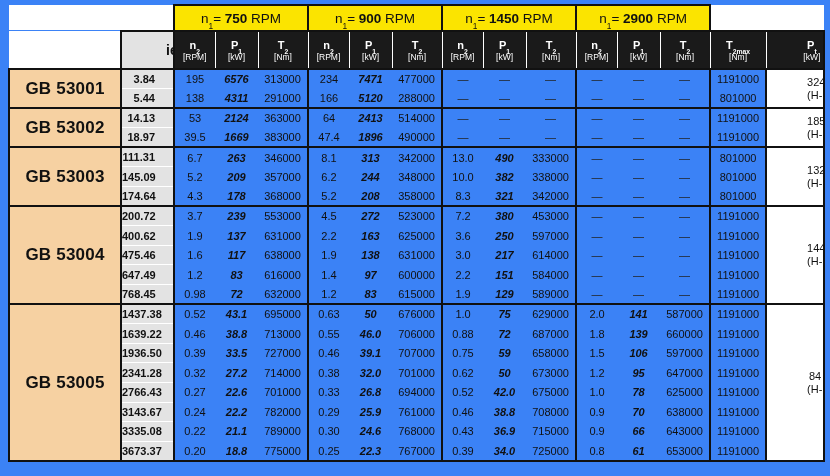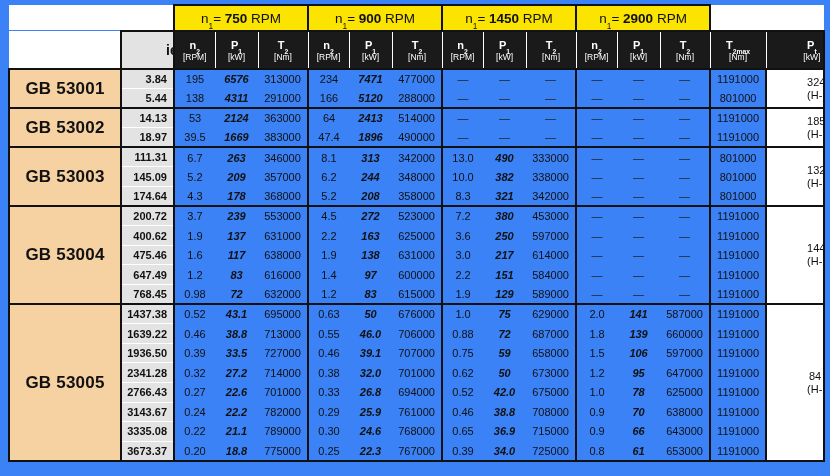--- a/index.html
+++ b/index.html
@@ -17,21 +17,21 @@
   .bhead{background:var(--hblack);color:#fff;border-top:2px solid var(--border);border-bottom:2px solid var(--border);border-left:1px solid #fff;text-align:center;}
   .bhead .sym{display:block;font-size:11px;font-weight:700;line-height:13px;}
   .bhead .unit{display:block;font-size:8.5px;font-weight:400;line-height:10px;}
   .bhead.edgeR{border-right:2px solid var(--border);padding-left:34px;}
   .ie-head{background:var(--iegray);border:2px solid var(--border);font-weight:700;font-size:14px;text-align:center;padding-left:44px;}
   
   tbody tr{height:19.6px;}
   tr.gtop td{border-top:2px solid var(--border);}
   tbody tr:last-child td{border-bottom:2px solid var(--border);}
   .model{background:var(--peach);border:2px solid var(--border);font-size:17px;font-weight:700;text-align:center;letter-spacing:.2px;}
-  .ie-val{background:var(--iegray);border-left:2px solid var(--border);border-right:2px solid var(--border);font-weight:700;font-size:11px;text-align:right;padding-right:6px;}
+  .ie-val{background:var(--iegray);border-left:2px solid var(--border);border-right:2px solid var(--border);font-weight:700;font-size:11px;text-align:right;padding-right:18px;}
   .ie-sep{border-top:1px solid #fff;margin-left:32px;}
   .num{font-size:11px;text-align:center;}
   .gstart{border-left:2px solid var(--border);}
   .p1{font-weight:700;font-style:italic;}
   .dash{font-weight:400;font-style:normal;color:#222;}
   .t2max{border-left:2px solid var(--border);border-right:2px solid var(--border);}
   .pt{border:2px solid var(--border);font-size:11px;text-align:center;background:#fff;}
   .pt .v,.pt .n{display:block;line-height:13px;padding-left:40px;}
 </style>
 </head>
@@ -442,21 +442,21 @@
           <td class="num t2max">1191000</td>
         </tr>
         <tr>
           <td class="ie-val ie-sep">3335.08</td>
           <td class="num gstart">0.22</td>
           <td class="num p1">21.1</td>
           <td class="num">789000</td>
           <td class="num gstart">0.30</td>
           <td class="num p1">24.6</td>
           <td class="num">768000</td>
-          <td class="num gstart">0.65</td>
+          <td class="num gstart">0.43</td>
           <td class="num p1">36.9</td>
           <td class="num">715000</td>
           <td class="num gstart">0.9</td>
           <td class="num p1">66</td>
           <td class="num">643000</td>
           <td class="num t2max">1191000</td>
         </tr>
         <tr>
           <td class="ie-val ie-sep">3673.37</td>
           <td class="num gstart">0.20</td>

